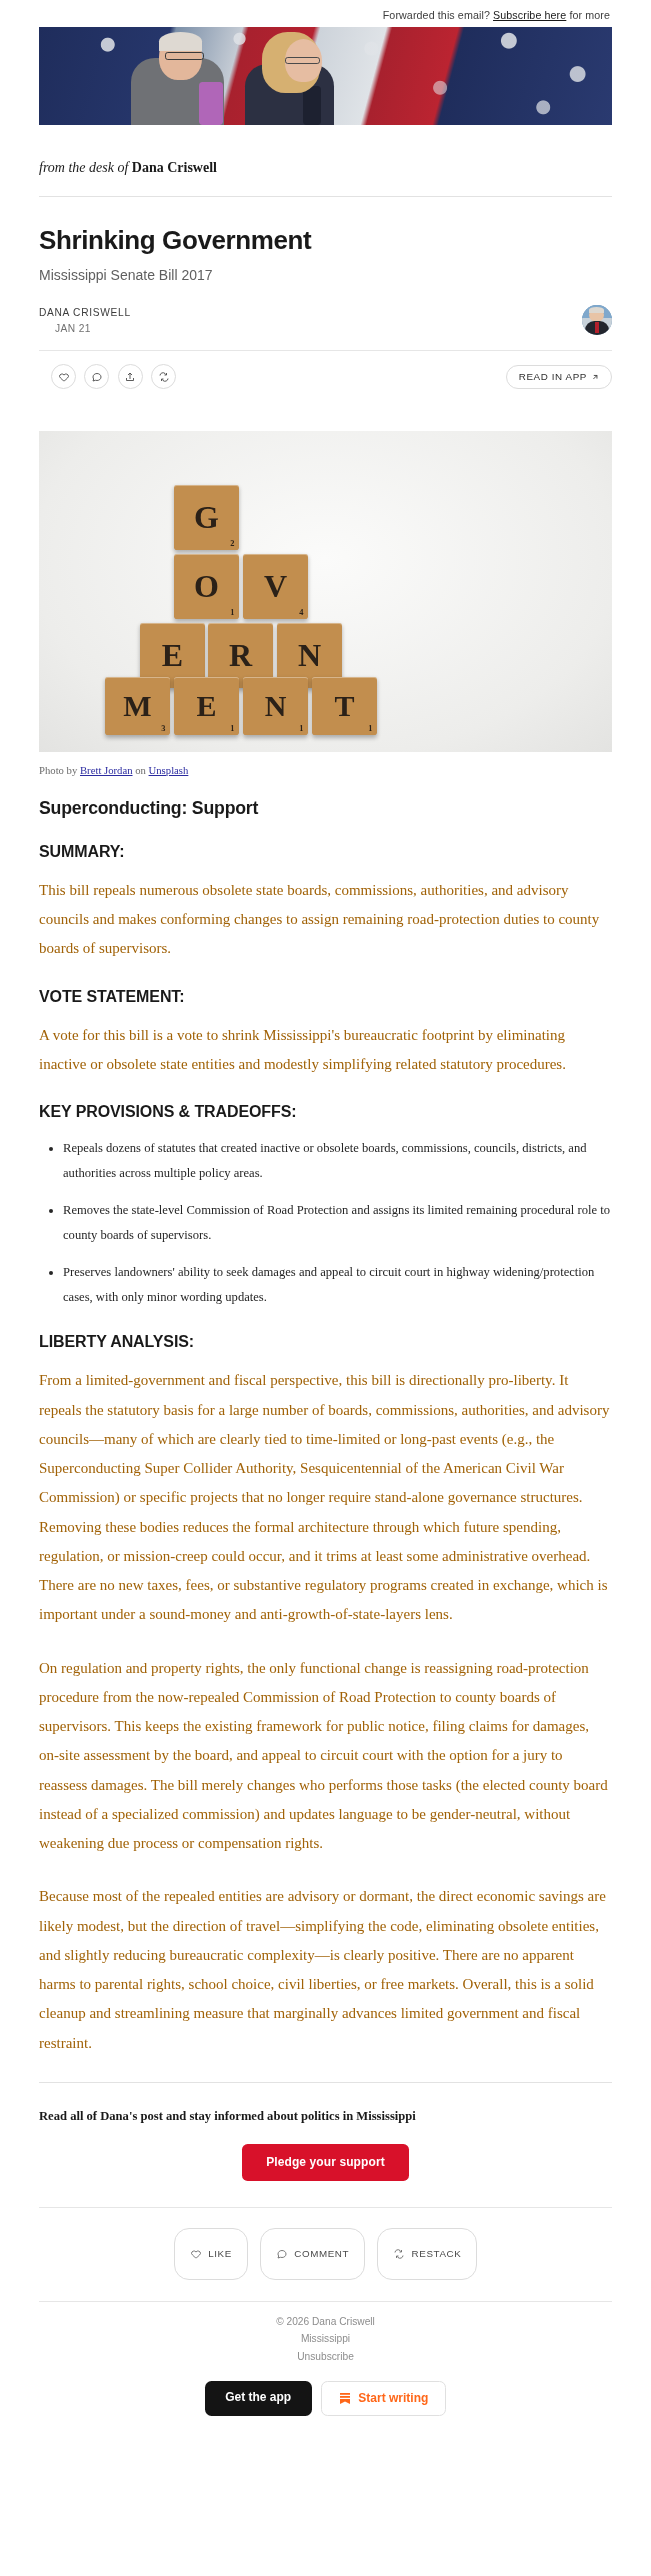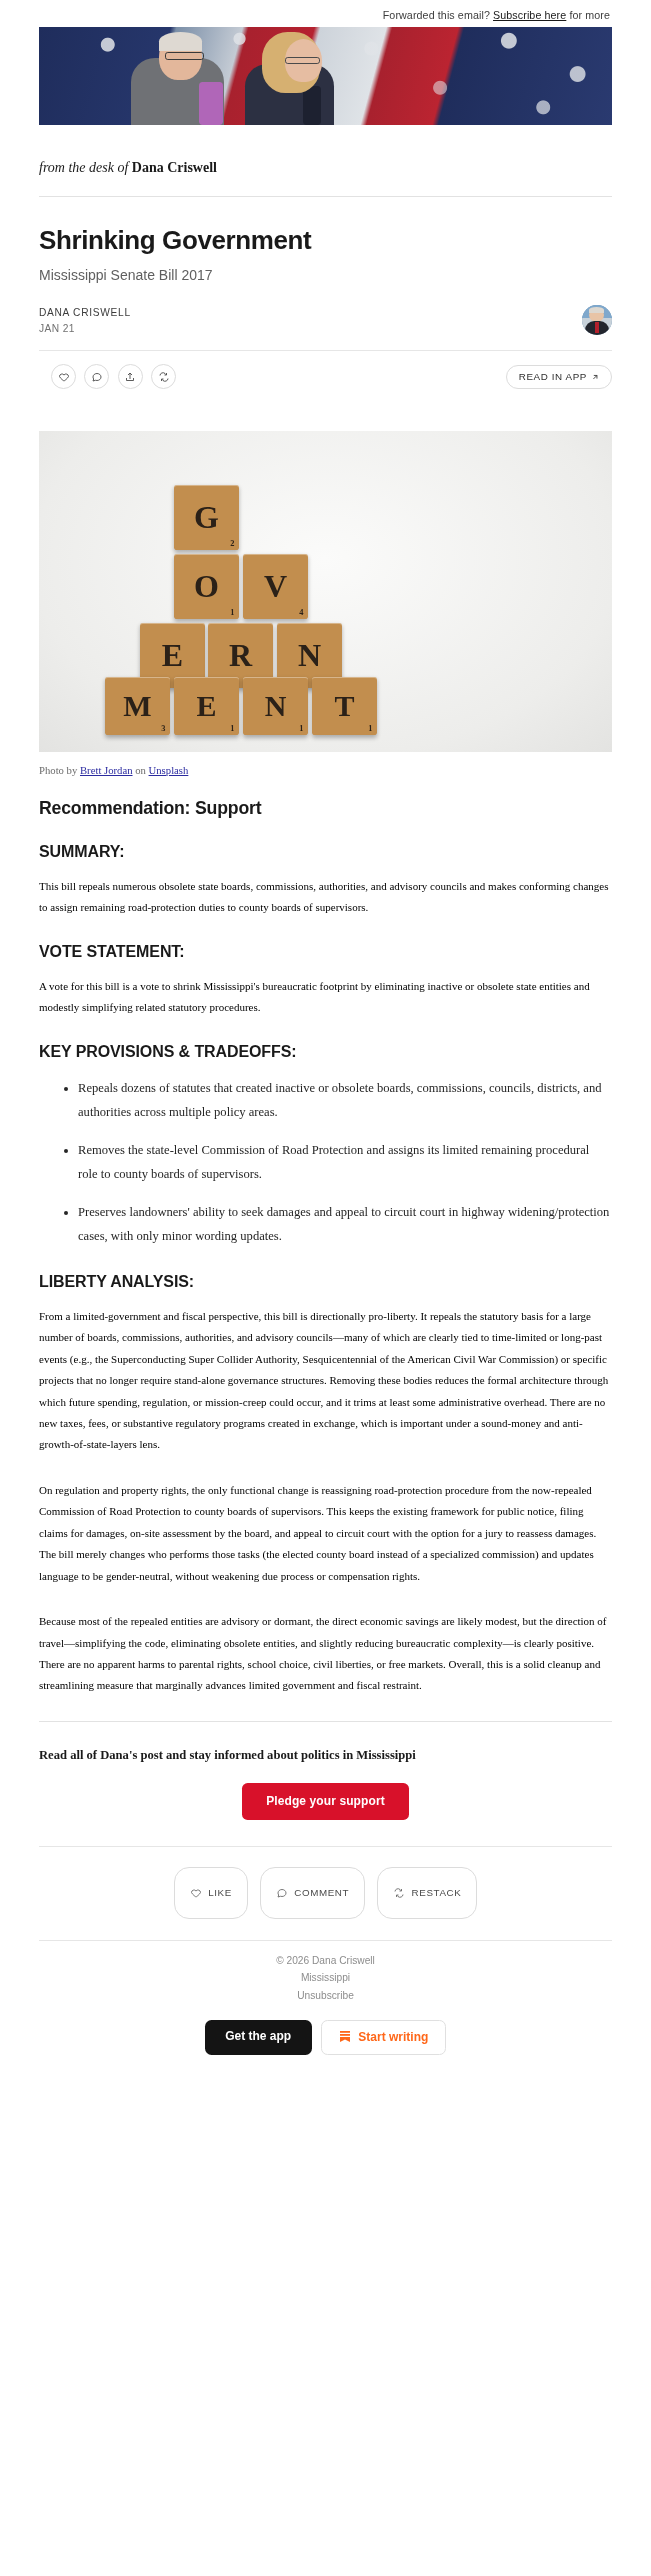--- a/index.html
+++ b/index.html
@@ -57,21 +57,21 @@
   
   .byline {
     display:flex; align-items:center; justify-content:space-between;
     padding:22.3px 39px 0 39px;
   }
   .byline-text .author {
     font-size:10.2px; letter-spacing:0.7px; color:#3c3c3c; font-weight:400;
     text-transform:uppercase;
   }
   .byline-text .date {
-    font-size:10.2px; letter-spacing:0.4px; color:#707070; margin-top:4.7px;
+    font-size:10.2px; letter-spacing:0.4px; color:#707070; margin-top:4.7px;margin-left:16px;
   }
   .avatar {
     width:30px; height:30px; border-radius:50%;
     overflow:hidden; position:relative; background:#5d87ad; flex:0 0 30px;
   }
 
   .rule2 { height:0.9px; background:#e6e6e6; margin:15px 39px 0 39px; }
 
   
   .actionbar {
@@ -122,29 +122,29 @@
     font-size:17.7px; font-weight:700; margin:0 0 24px 0;
     letter-spacing:-0.2px; color:#1a1a1a;
   }
   h3.sec {
     font-family:"Liberation Sans", sans-serif;
     font-size:16px; font-weight:700; margin:0 0 15px 0;
     letter-spacing:-0.1px; color:#1a1a1a;
   }
   .body p {
     font-family:"Liberation Serif", serif;
-    font-size:11px; line-height:1.95; color:#000000;
+    font-size:15px; line-height:1.95; color:#a16207;
     margin:2px 0 24px 0;
   }
   .body ul {
     font-family:"Liberation Serif", serif;
     font-size:12.6px; line-height:1.95; color:#262626;
     margin:0 0 24px 0; padding-left:24px;
   }
-  .body li { margin-bottom:13px;margin-left:15px; }
+  .body li { margin-bottom:13px; }
   .sec-gap { margin-top:28px; }
 
   
   .foot-rule { height:0.9px; background:#e2e2e2; margin:9.3px 39px 0 39px; }
   .cta-head {
     font-family:"Liberation Serif", serif;
     font-weight:700; font-size:12.6px; color:#1a1a1a;
     padding:26px 39px 0 39px;
   }
   .cta-wrap { text-align:center; padding:20.5px 39px 0 39px; }
@@ -180,21 +180,21 @@
   }
   .btn-dark {
     background:#141414; color:#fff; border-radius:6.5px;
     padding:9.3px 20.5px; font-size:12px; font-weight:700;
     font-family:"Liberation Sans", sans-serif;
     text-align:center;
   }
   .btn-light {
     background:#fff; color:#ff6719; border:0.9px solid #e0e0e0;
     border-radius:6.5px; padding:9.3px 17px; font-size:12px; font-weight:700;
-    display:flex; gap:7.4px;
+    display:flex; align-items:center; gap:7.4px;
     font-family:"Liberation Sans", sans-serif;
   }
   svg { display:block; }
 </style>
 </head>
 <body>
 
 <div class="page">
 
   <div class="forwarded">
@@ -295,21 +295,21 @@
       <div class="tile" style="left:135px;top:246px;width:65px;height:58px;font-size:30px;">E<span class="sub">1</span></div>
       <div class="tile" style="left:204px;top:246px;width:65px;height:58px;font-size:30px;">N<span class="sub">1</span></div>
       <div class="tile" style="left:273px;top:246px;width:65px;height:58px;font-size:30px;">T<span class="sub">1</span></div>
     </div>
   </div>
   <div class="caption">
     <span>Photo by </span><a href="#">Brett Jordan</a><span> on </span><a href="#">Unsplash</a>
   </div>
 
   <div class="body">
-    <h2 class="rec">Recommendation: Support</h2>
+    <h2 class="rec">Superconducting: Support</h2>
 
     <h3 class="sec">SUMMARY:</h3>
     <p>This bill repeals numerous obsolete state boards, commissions, authorities, and advisory councils and makes conforming changes to assign remaining road-protection duties to county boards of supervisors.</p>
 
     <h3 class="sec sec-gap">VOTE STATEMENT:</h3>
     <p>A vote for this bill is a vote to shrink Mississippi's bureaucratic footprint by eliminating inactive or obsolete state entities and modestly simplifying related statutory procedures.</p>
 
     <h3 class="sec sec-gap">KEY PROVISIONS &amp; TRADEOFFS:</h3>
     <ul>
       <li>Repeals dozens of statutes that created inactive or obsolete boards, commissions, councils, districts, and authorities across multiple policy areas.</li>

